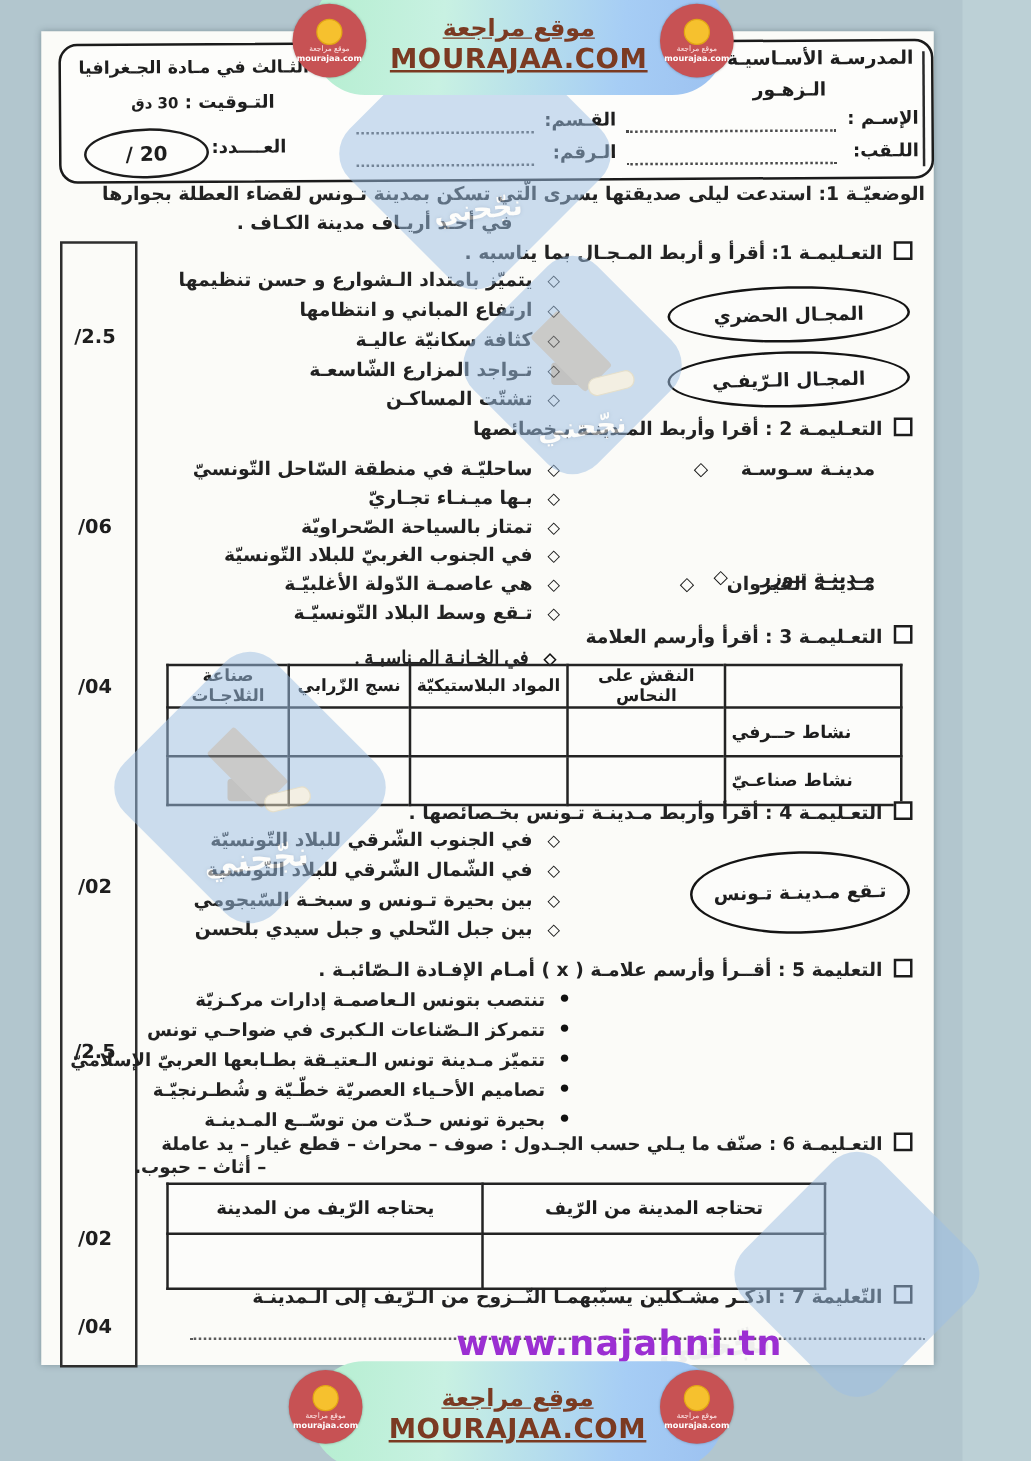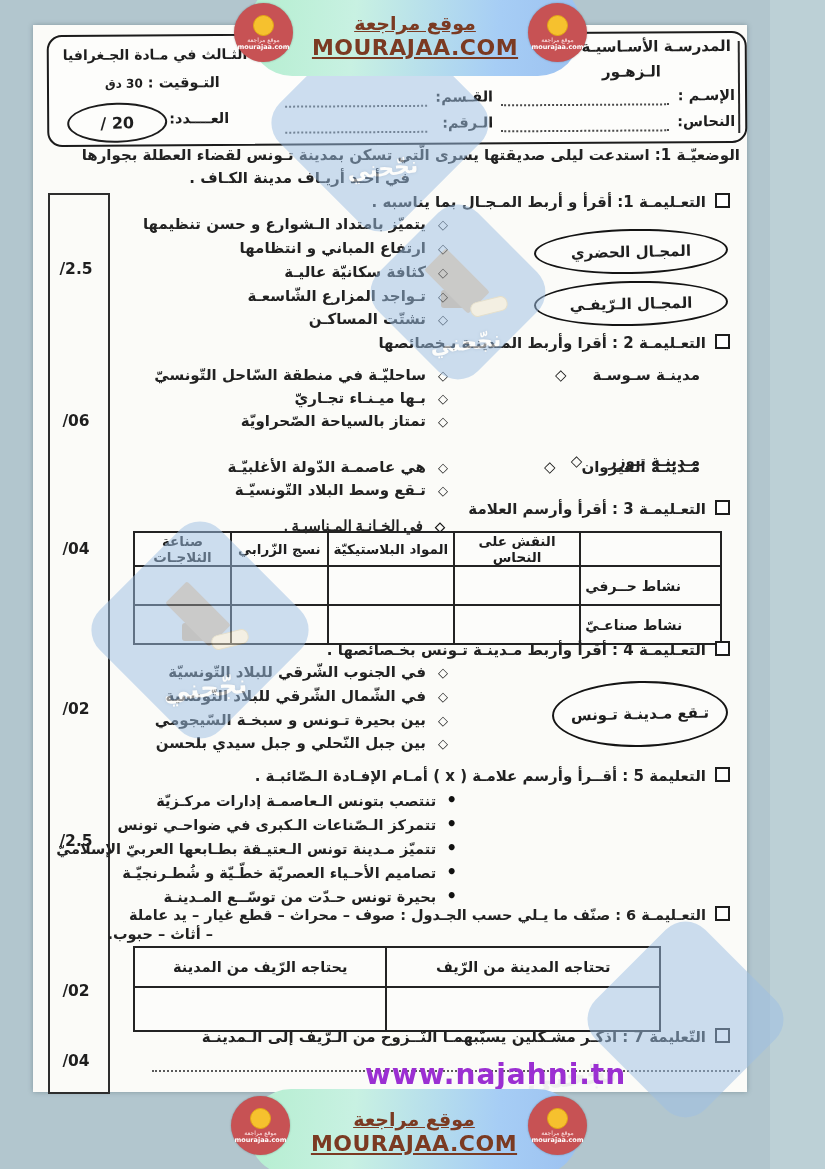--- a/index.html
+++ b/index.html
@@ -104,21 +104,21 @@
 
   <div class="header-box">
     <div class="hline" style="right:14px;top:4px;font-size:15px;">المدرسـة الأسـاسيـة</div>
     <div class="hline" style="right:84px;top:29px;font-size:15px;">الـزهـور</div>
 
     <div class="hline" style="right:10px;top:54px;">الإسـم :</div>
     <span class="dots" style="right:76px;top:68px;width:168px;"></span>
     <div class="hline" style="right:252px;top:54px;">القـسم:</div>
     <span class="dots" style="right:318px;top:68px;width:142px;"></span>
 
-    <div class="hline" style="right:10px;top:80px;">النحاس:</div>
+    <div class="hline" style="right:10px;top:80px;">اللـقب:</div>
     <span class="dots" style="right:76px;top:94px;width:168px;"></span>
     <div class="hline" style="right:252px;top:80px;">الـرقم:</div>
     <span class="dots" style="right:318px;top:94px;width:142px;"></span>
 
     <div class="hline" style="left:14px;top:10px;font-size:14px;">الثـالث في مـادة الجـغرافيا</div>
     <div class="hline" style="left:56px;top:38px;">
       <span>التـوقيت :</span>
       <span style="font-size:12px;">30 دق</span>
     </div>
     <div class="hline" style="left:120px;top:74px;">العــــدد:</div>
@@ -153,20 +153,21 @@
   <div class="line" style="right:95px;top:334px;">
     <span class="cbx"></span><span>التعـليمـة 2 : أقرا وأربط المـدينـة بـخصائصها</span>
   </div>
   <div class="line" style="right:125px;top:366px;"><span>مدينـة سـوسـة</span><span class="dia" style="margin:0 26px 0 0;font-size:15px;">◇</span></div>
   <div class="line" style="right:125px;top:414px;margin-top:38px;"><span>مـدينـة تـوزر</span><span class="dia" style="margin:0 26px 0 0;font-size:15px;">◇</span></div>
   <div class="line" style="right:125px;top:458px;"><span>مـدينـة القيروان</span><span class="dia" style="margin:0 26px 0 0;font-size:15px;">◇</span></div>
 
   <div class="line" style="right:377px;top:366px;"><span class="dia">◇</span><span>ساحليّـة في منطقة السّاحل التّونسيّ</span></div>
   <div class="line" style="right:377px;top:389px;"><span class="dia">◇</span><span>بـها ميـنـاء تجـاريّ</span></div>
   <div class="line" style="right:377px;top:412px;"><span class="dia">◇</span><span>تمتاز بالسياحة الصّحراويّة</span></div>
+  <div class="line" style="right:377px;top:435px;"><span class="dia">◇</span><span>في الجنوب الغربيّ للبلاد التّونسيّة</span></div>
   <div class="line" style="right:377px;top:458px;"><span class="dia">◇</span><span>هي عاصمـة الدّولة الأغلبيّـة</span></div>
   <div class="line" style="right:377px;top:481px;"><span class="dia">◇</span><span>تـقع وسط البلاد التّونسيّـة</span></div>
 
   <div class="line" style="right:95px;top:500px;">
     <span class="cbx"></span><span>التعـليمـة 3 : أقرأ وأرسم العلامة</span>
   </div>
   <div class="line" style="right:380px;top:517px;font-family:Liberation Serif, serif;"><span class="dia">◇</span><span>في الخـانـة المـناسبـة .</span></div>
 
   <table class="xtable t3" style="left:133px;top:531px;width:589px;">
     <colgroup>

